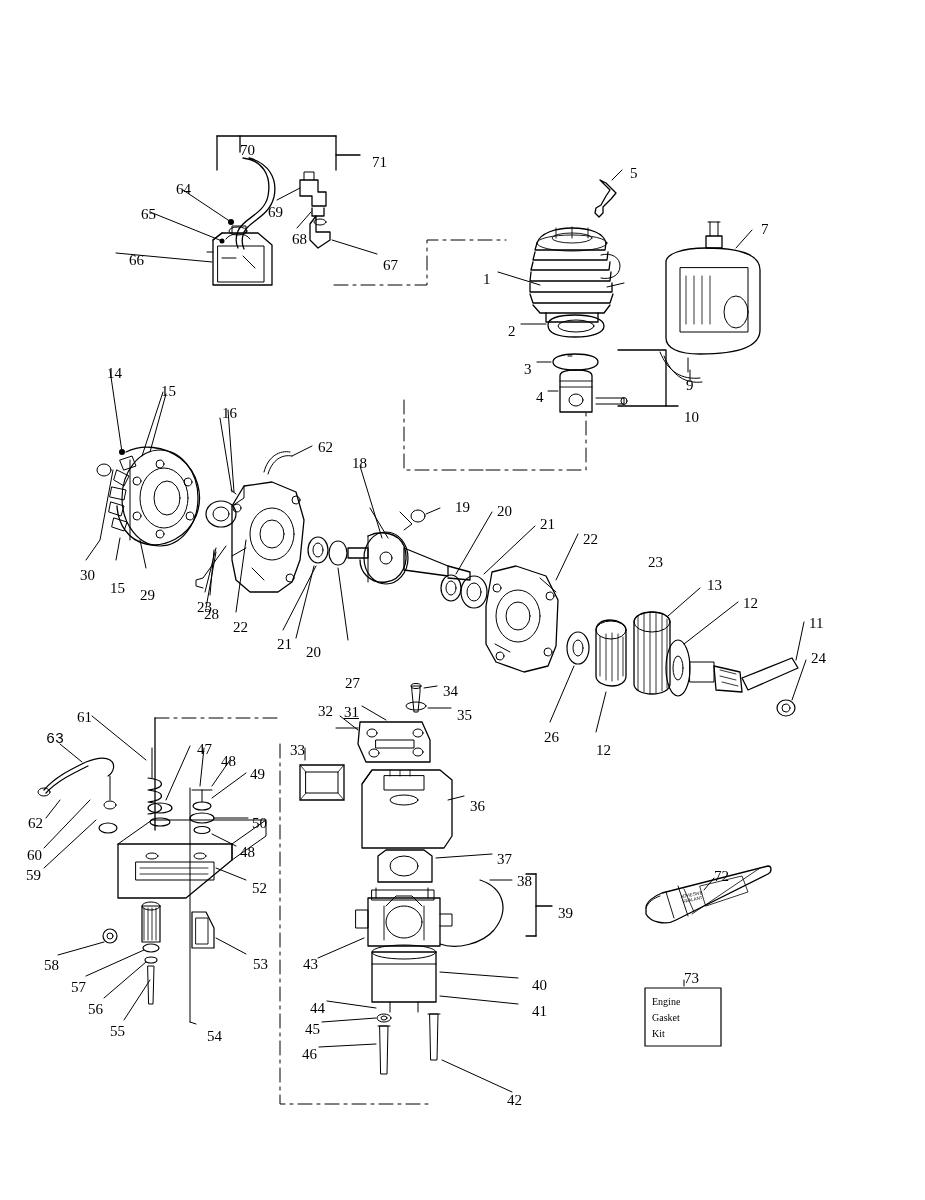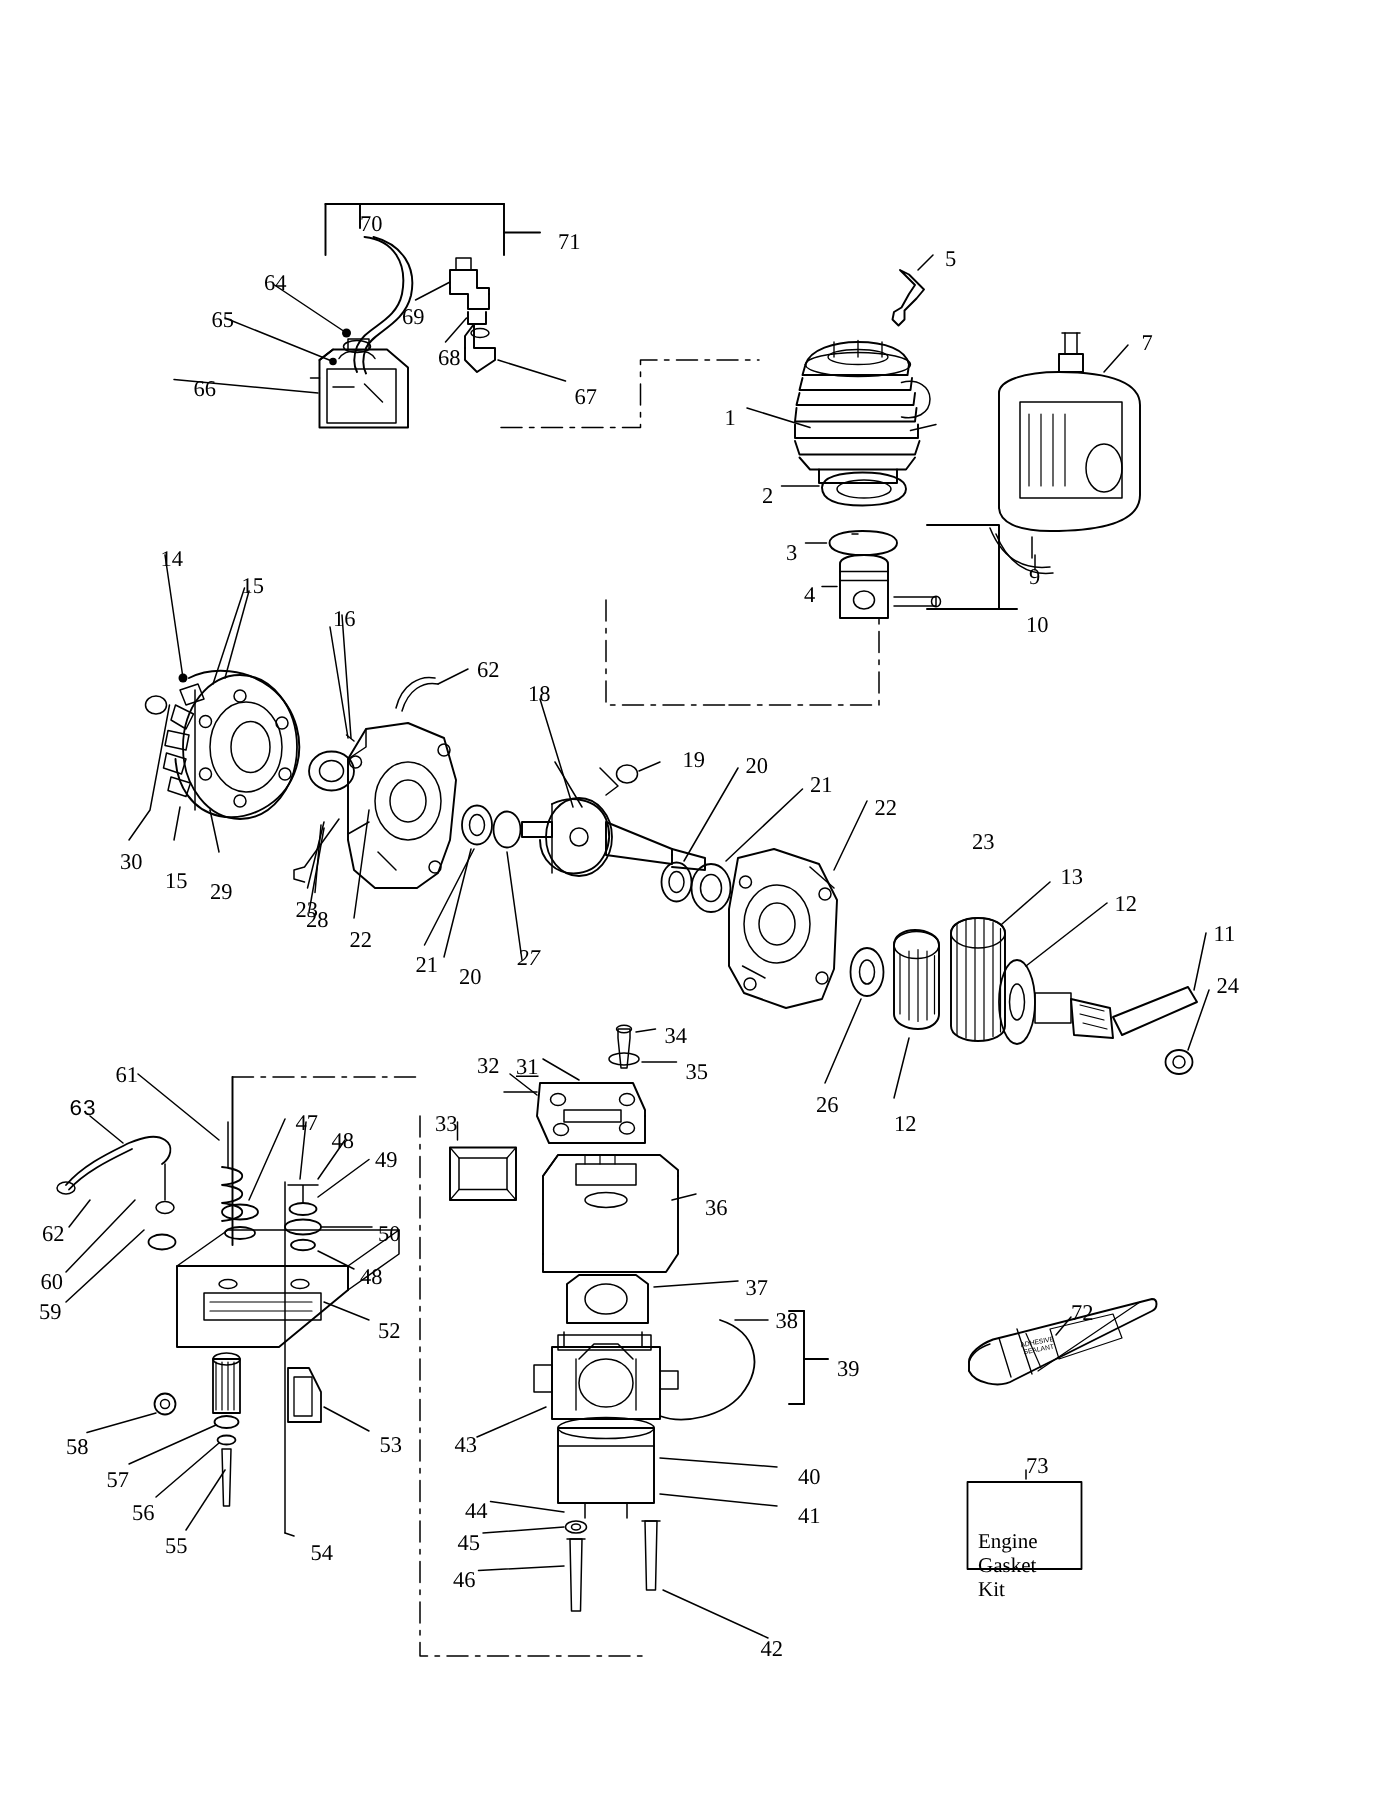--- a/index.html
+++ b/index.html
@@ -29,25 +29,24 @@
     font-family: "Liberation Serif", serif;
     font-size: 15px;
     line-height: 15px;
     color: #000;
     white-space: nowrap;
     -webkit-user-select: none;
   }
   .boxlabel {
     position: absolute;
     font-family: "Liberation Serif", serif;
-    font-size: 14px;
+    font-size: 10px;
     line-height: 16px;
     color: #000;
     white-space: pre-line;
-    margin-top: 27px;
   }
   .tube-text {
     position: absolute;
     font-family: "Liberation Sans", sans-serif;
     font-size: 4.5px;
     line-height: 5px;
     color: #000;
     white-space: pre-line;
     text-align: center;
     transform: rotate(-11deg);
@@ -518,21 +517,21 @@
       <div class="callout" style="left: 497px; top: 504px;">20</div>
       <div class="callout" style="left: 306px; top: 645px;">20</div>
       <div class="callout" style="left: 540px; top: 517px;">21</div>
       <div class="callout" style="left: 277px; top: 637px;">21</div>
       <div class="callout" style="left: 583px; top: 532px;">22</div>
       <div class="callout" style="left: 233px; top: 620px;">22</div>
       <div class="callout" style="left: 648px; top: 555px;">23</div>
       <div class="callout" style="left: 197px; top: 600px;">23</div>
       <div class="callout" style="left: 811px; top: 651px;">24</div>
       <div class="callout" style="left: 544px; top: 730px;">26</div>
-      <div class="callout" style="left: 345px; top: 632px; font-style: italic;">27</div>
+      <div class="callout" style="left: 345px; top: 676px;">27</div>
       <div class="callout" style="left: 204px; top: 607px;">28</div>
       <div class="callout" style="left: 140px; top: 588px;">29</div>
       <div class="callout" style="left: 80px; top: 568px;">30</div>
       <div class="callout" style="left: 344px; top: 705px; text-decoration: underline;">31</div>
       <div class="callout" style="left: 318px; top: 704px; text-align: center;">32</div>
       <div class="callout" style="left: 290px; top: 743px;">33</div>
       <div class="callout" style="left: 443px; top: 684px;">34</div>
       <div class="callout" style="left: 457px; top: 708px;">35</div>
       <div class="callout" style="left: 470px; top: 799px;">36</div>
       <div class="callout" style="left: 497px; top: 852px;">37</div>

